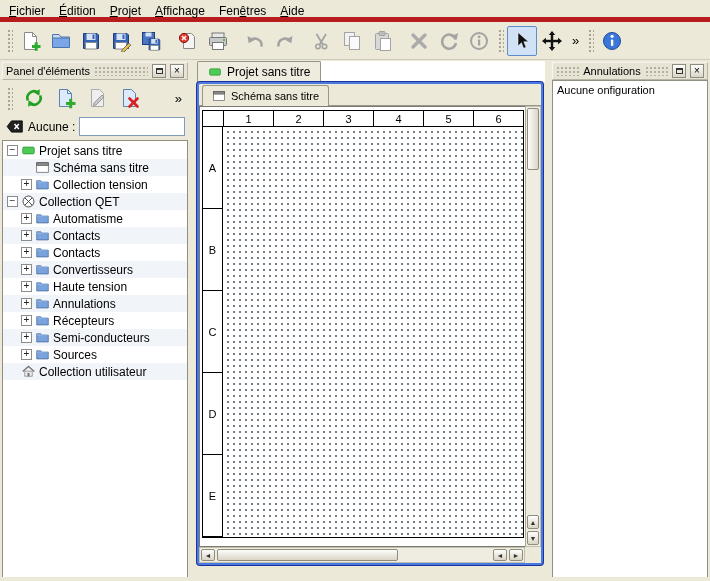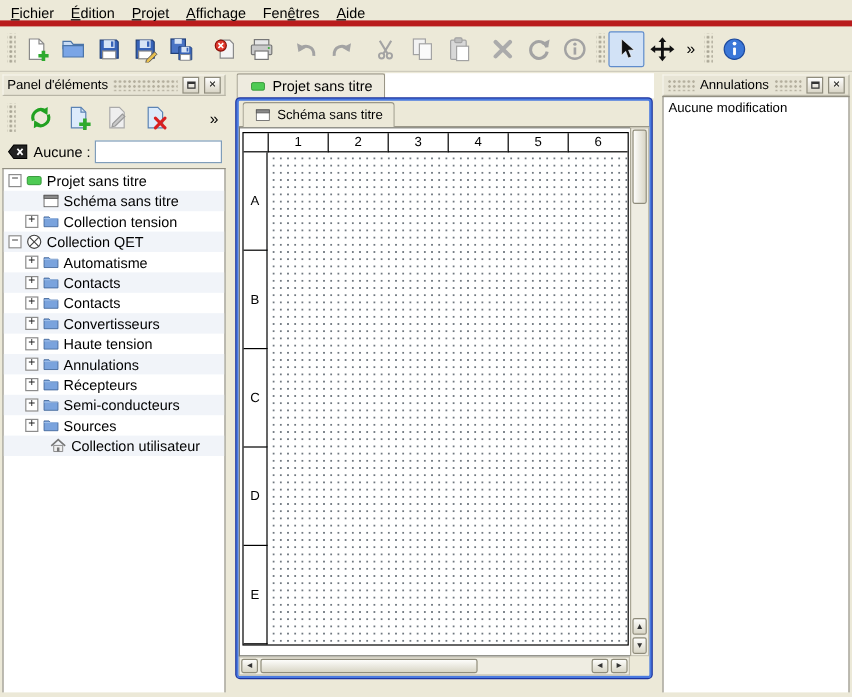--- a/index.html
+++ b/index.html
@@ -494,21 +494,21 @@
           <div class="tree-row" style="padding-left: 18px;">
             <span class="exp">+</span>
             <span class="tree-icon">
               <svg viewBox="0 0 22 22" aria-hidden="true">
                 <path d="M2.5 5.5h6l2 2h9v10h-17z" fill="#7aa3dd" stroke="#3d6296"></path>
                 <path d="M2.5 7.5h17" stroke="#a9c6ec"></path>
               </svg>
             </span>
             <span class="tree-label">Sources</span>
           </div>
-          <div class="tree-row alt" style="padding-left: 4px; justify-content: center;">
+          <div class="tree-row alt" style="padding-left: 4px;">
             <span class="exp empty"></span>
             <span class="tree-icon">
               <svg viewBox="0 0 22 22" aria-hidden="true">
                 <path d="M2.5 11L11 3.5 19.5 11" fill="none" stroke="#777" stroke-width="2"></path>
                 <path d="M5.5 10.5h11V18h-11z" fill="#eee" stroke="#777"></path>
                 <rect x="9.5" y="13" width="3" height="5" fill="#777"></rect>
               </svg>
             </span>
             <span class="tree-label">Collection utilisateur</span>
           </div>
@@ -584,18 +584,18 @@
       <div class="dock-header">
         <span class="grip flex"></span>
         <span class="dock-title">Annulations</span>
         <span class="grip flex"></span>
         <button class="dock-btn">
             <span class="float-glyph"></span>
           </button>
         <button class="dock-btn">×</button>
       </div>
       <div class="undo-list">
-        <div>Aucune modification</div>
+        <div>Aucune onfiguration</div>
       </div>
     </div>
 
   </div>
 </div>
 
 </body></html>

